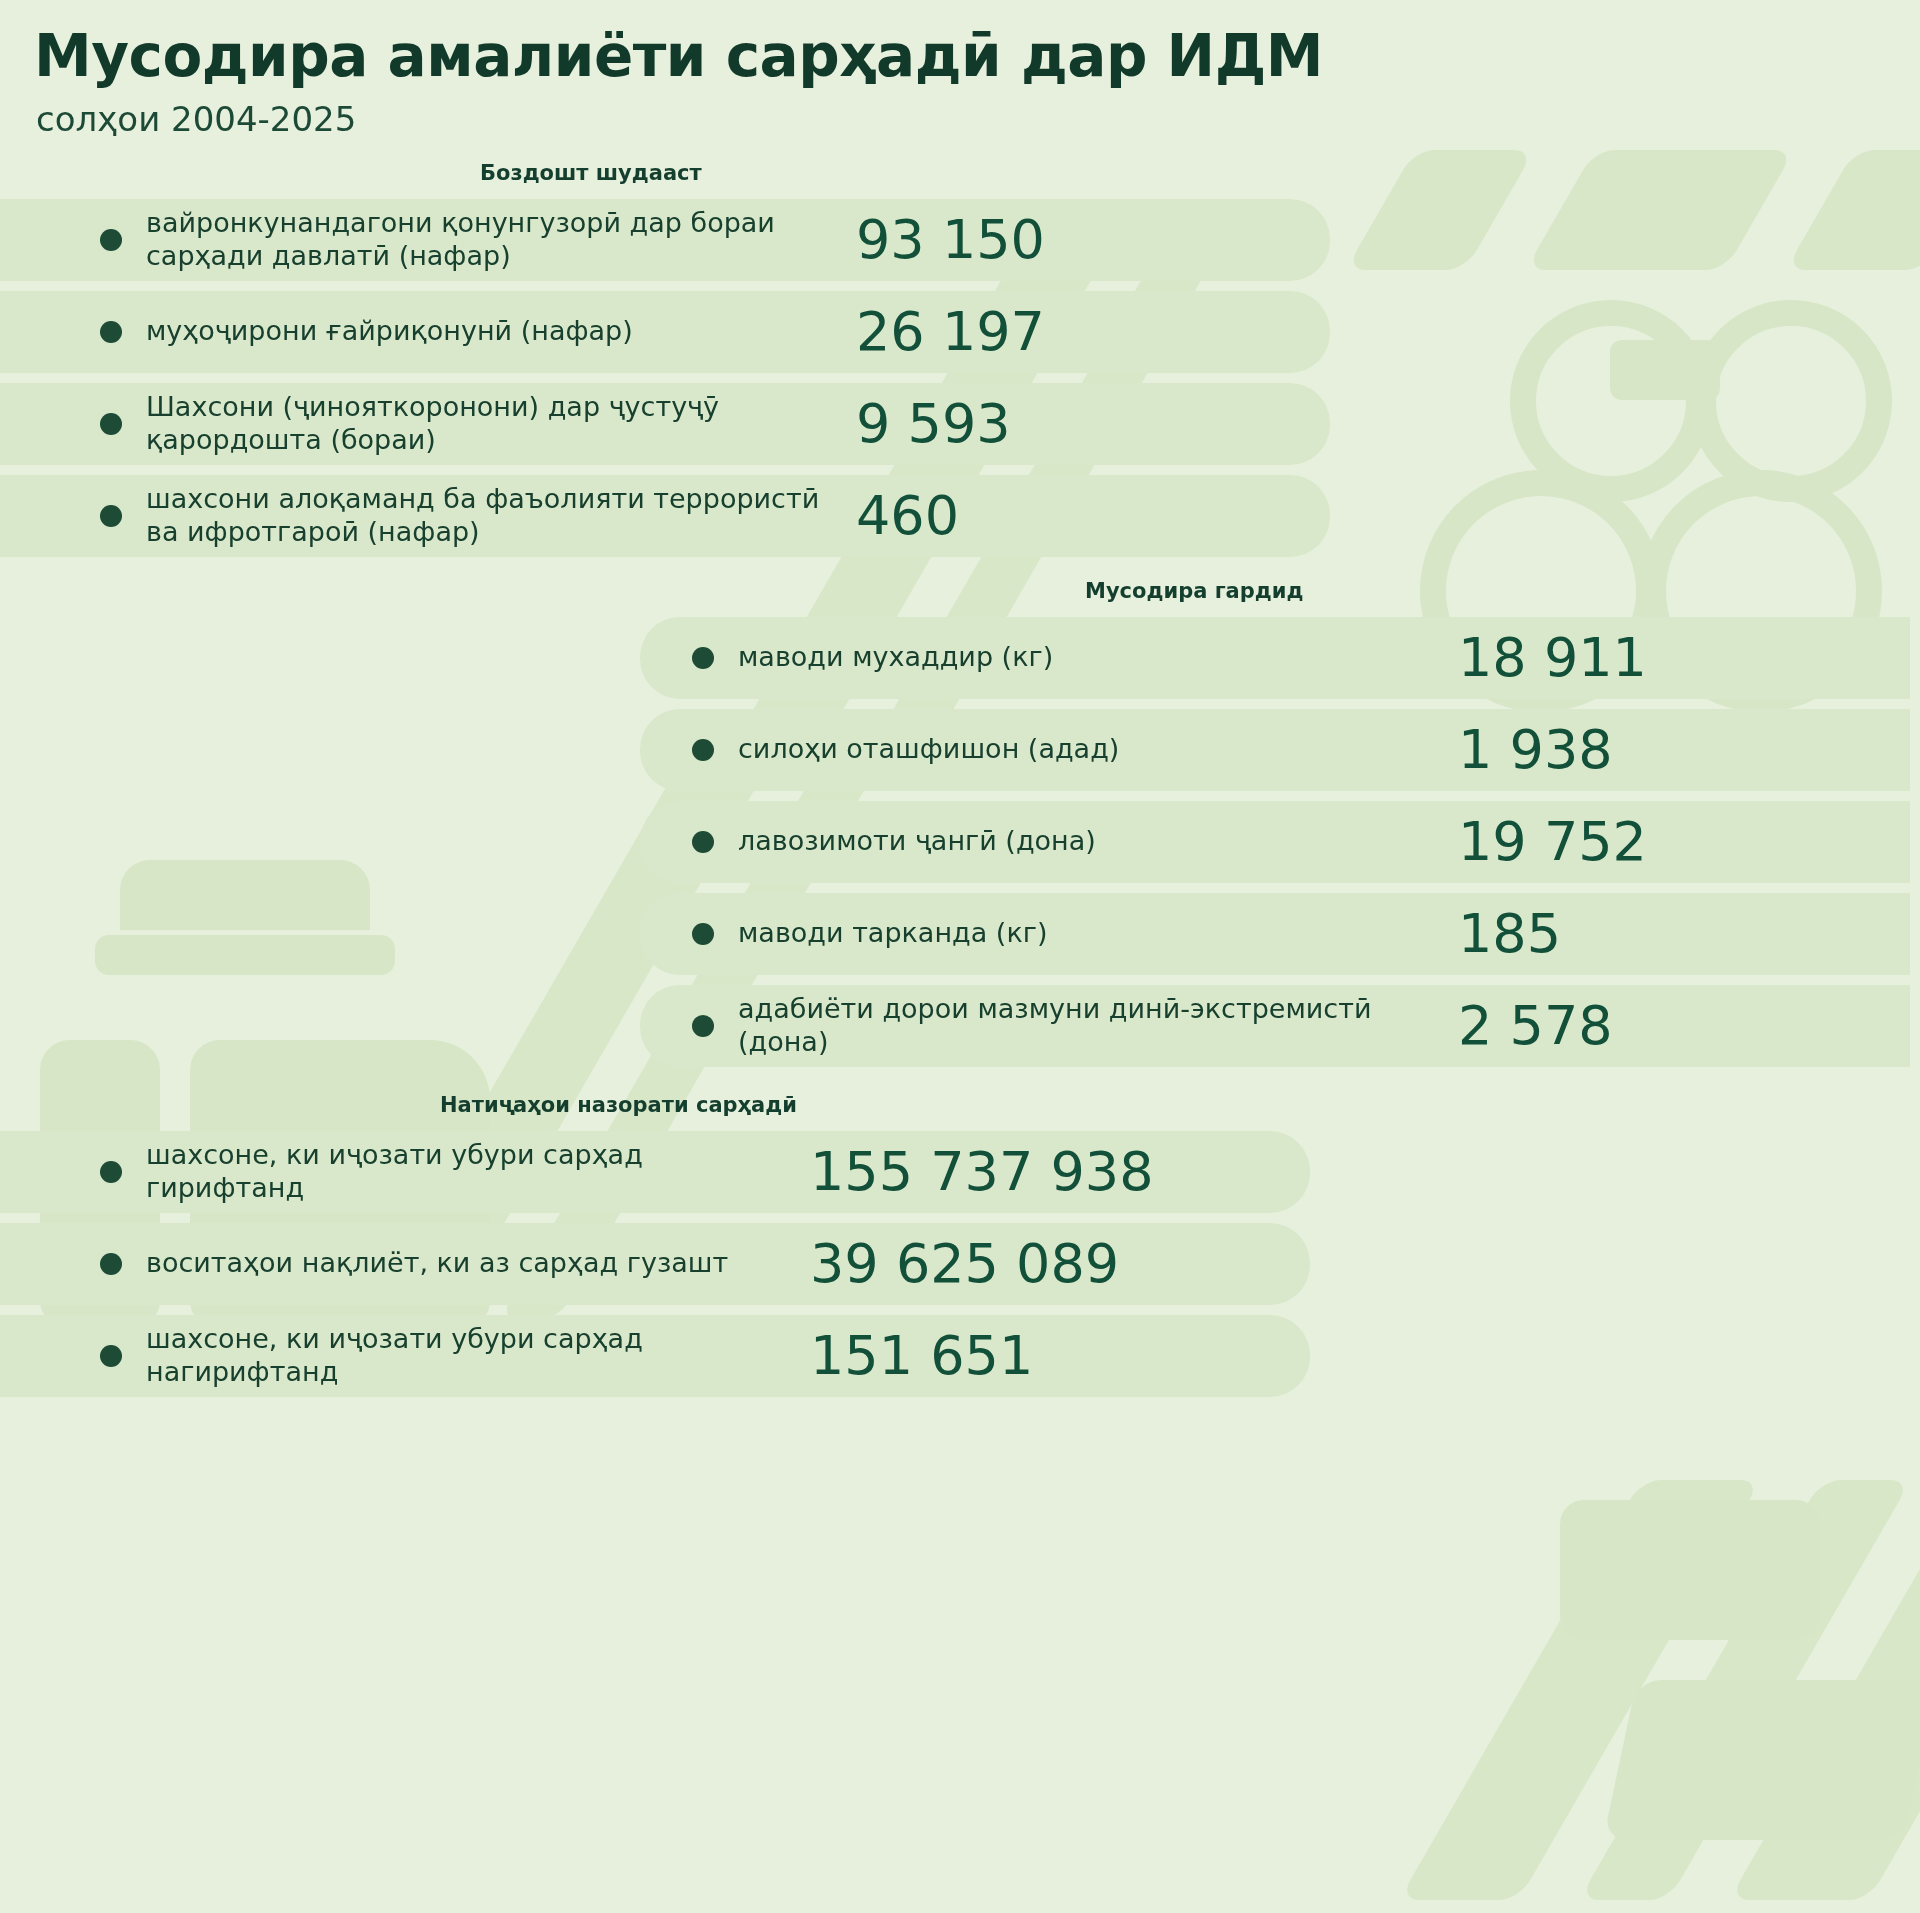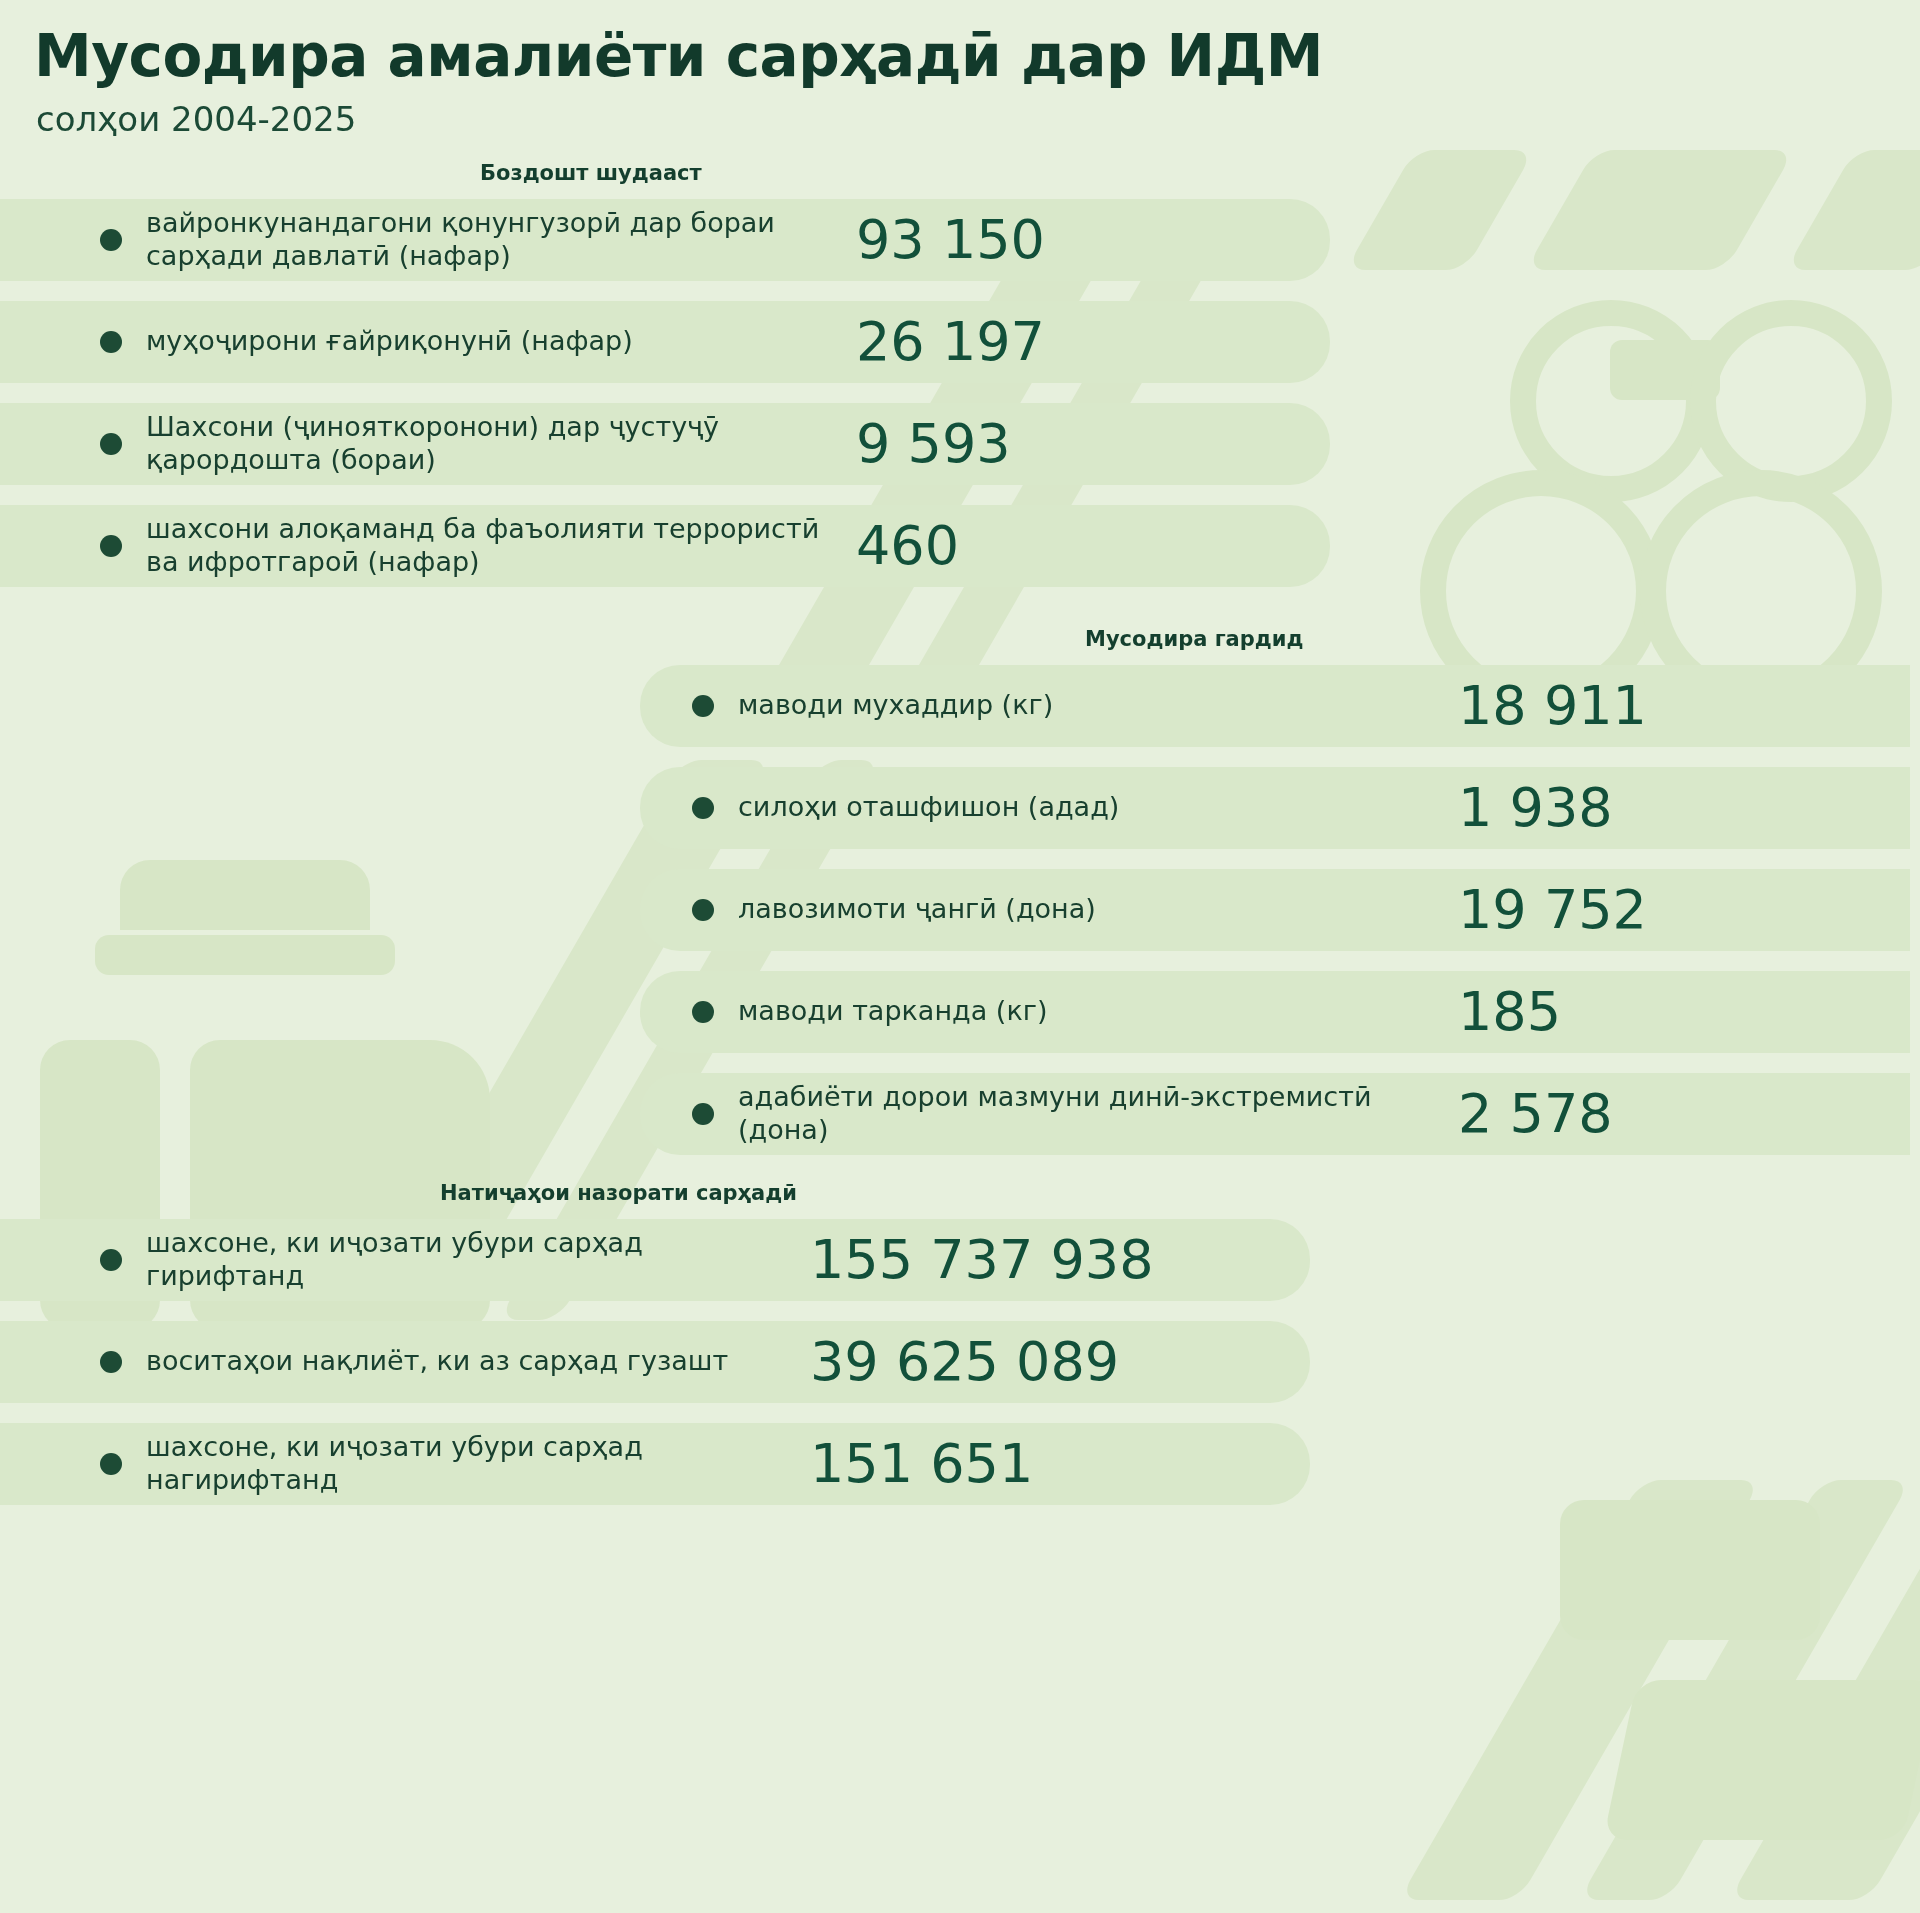--- a/index.html
+++ b/index.html
@@ -81,21 +81,21 @@
     color: #143f2e;
     margin: 22px 0 14px 0;
   }
   .section-head.left-ind { padding-left: 480px; }
   .section-head.right-ind { padding-left: 1085px; }
   .section-head.center-ind { padding-left: 440px; }
 
   .rows {
     display: flex;
     flex-direction: column;
-    gap: 20px;
+    gap: 10px;
   }
   .row {
     display: flex;
     align-items: center;
     background: #d9e8ca;
     border-radius: 40px;
     min-height: 82px;
     box-sizing: border-box;
   }
   .row.group-a {
@@ -141,21 +141,21 @@
     color: #12503a;
     white-space: nowrap;
     text-align: left;
     flex: 0 0 auto;
   }
   .group-a .value { width: 430px; padding-left: 10px; }
   .group-b .value { width: 300px; padding-left: 20px; text-align: left; }
   .group-c .value { width: 500px; padding-left: 10px; }
 
   .block-a { margin-top: 4px; }
-  .block-b { margin-top: 40px; }
+  .block-b { margin-top: 22px; }
   .block-c { margin-top: 26px; }
 </style>
 </head>
 <body>
 
 <div class="bg">
 
   <div class="stripe-band" style="left:1380px; top:150px; width:120px; height:120px; border-radius:20px;"></div>
   <div class="stripe-band" style="left:1560px; top:150px; width:200px; height:120px; border-radius:20px;"></div>
   <div class="stripe-band" style="left:1820px; top:150px; width:140px; height:120px; border-radius:20px;"></div>

